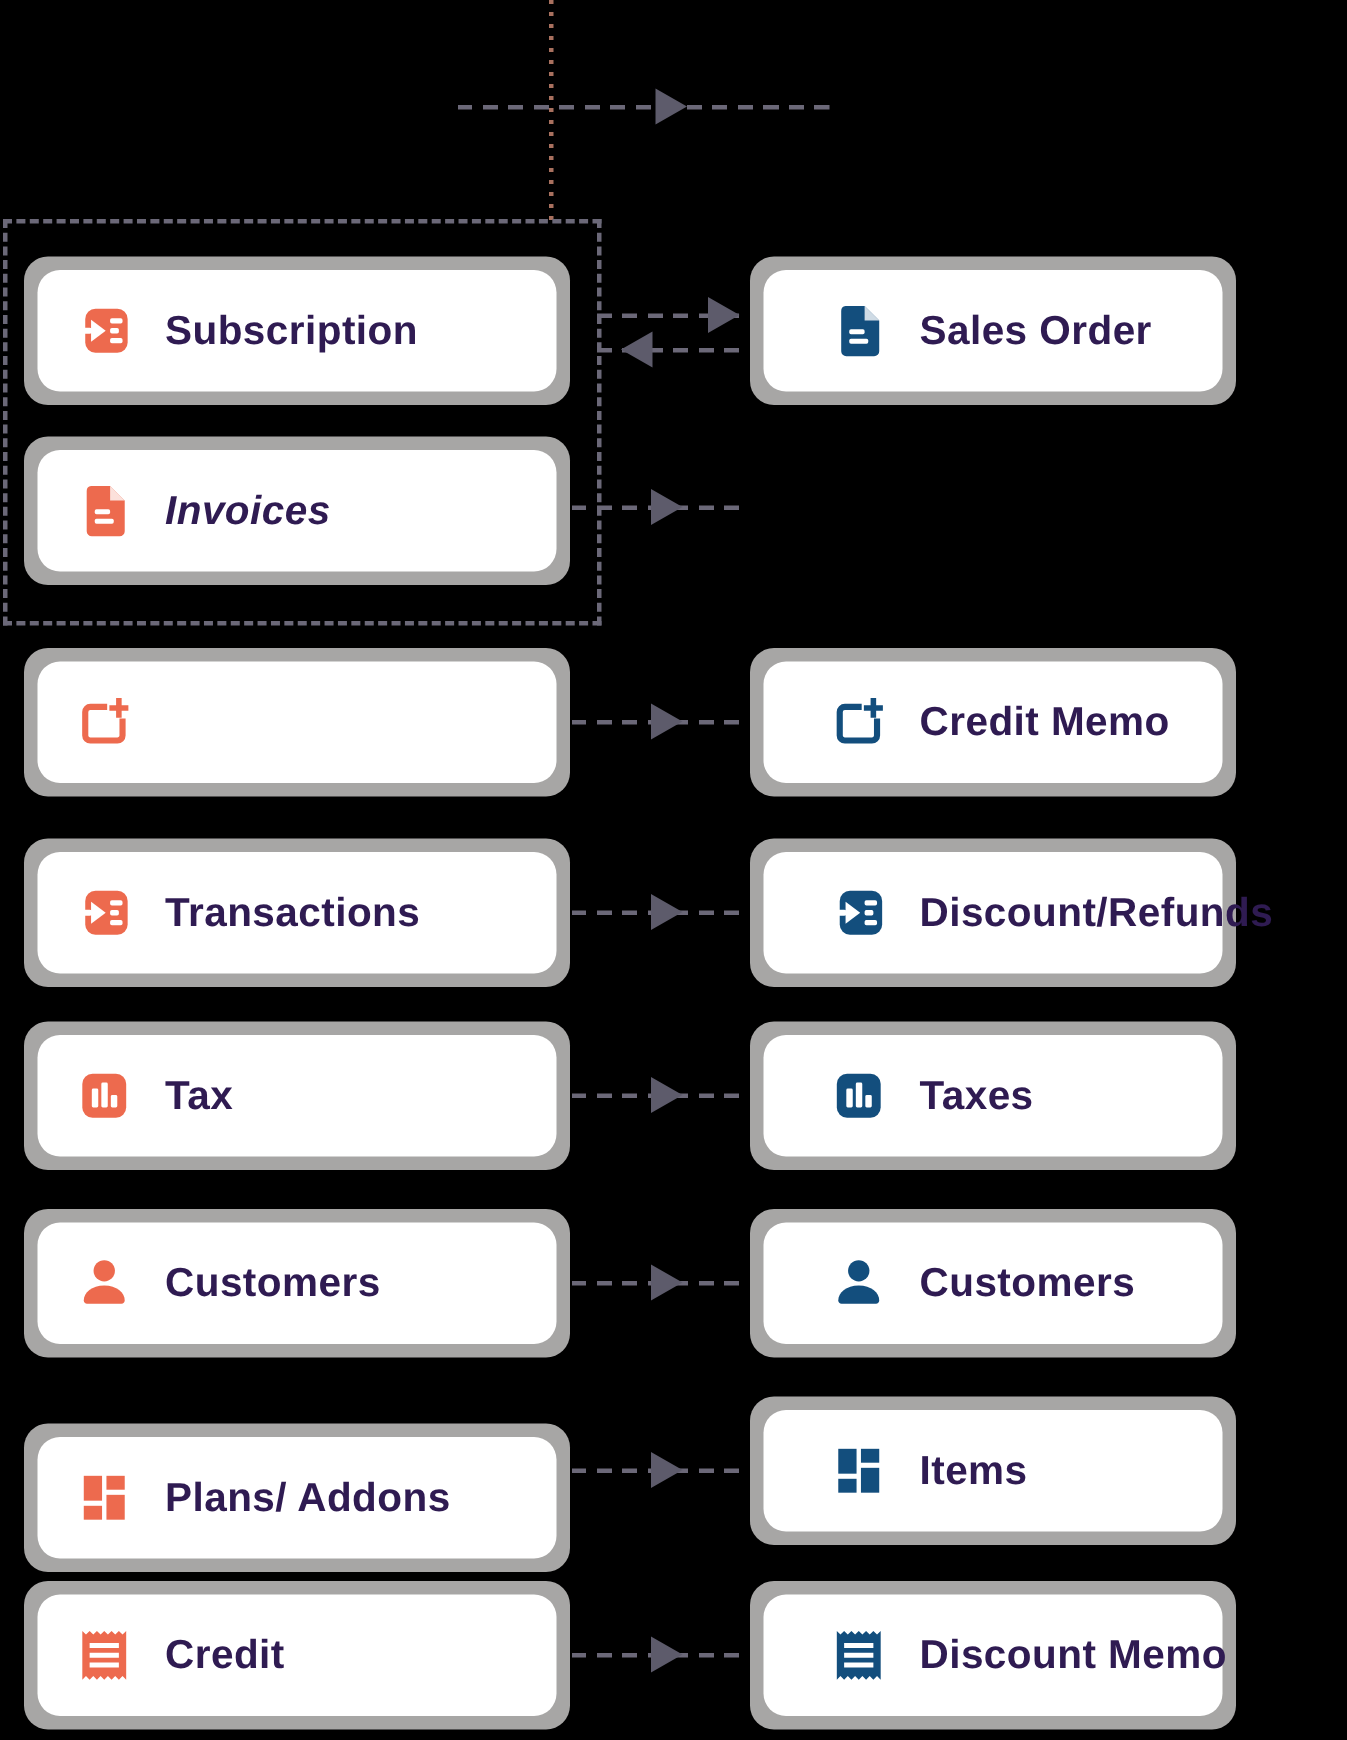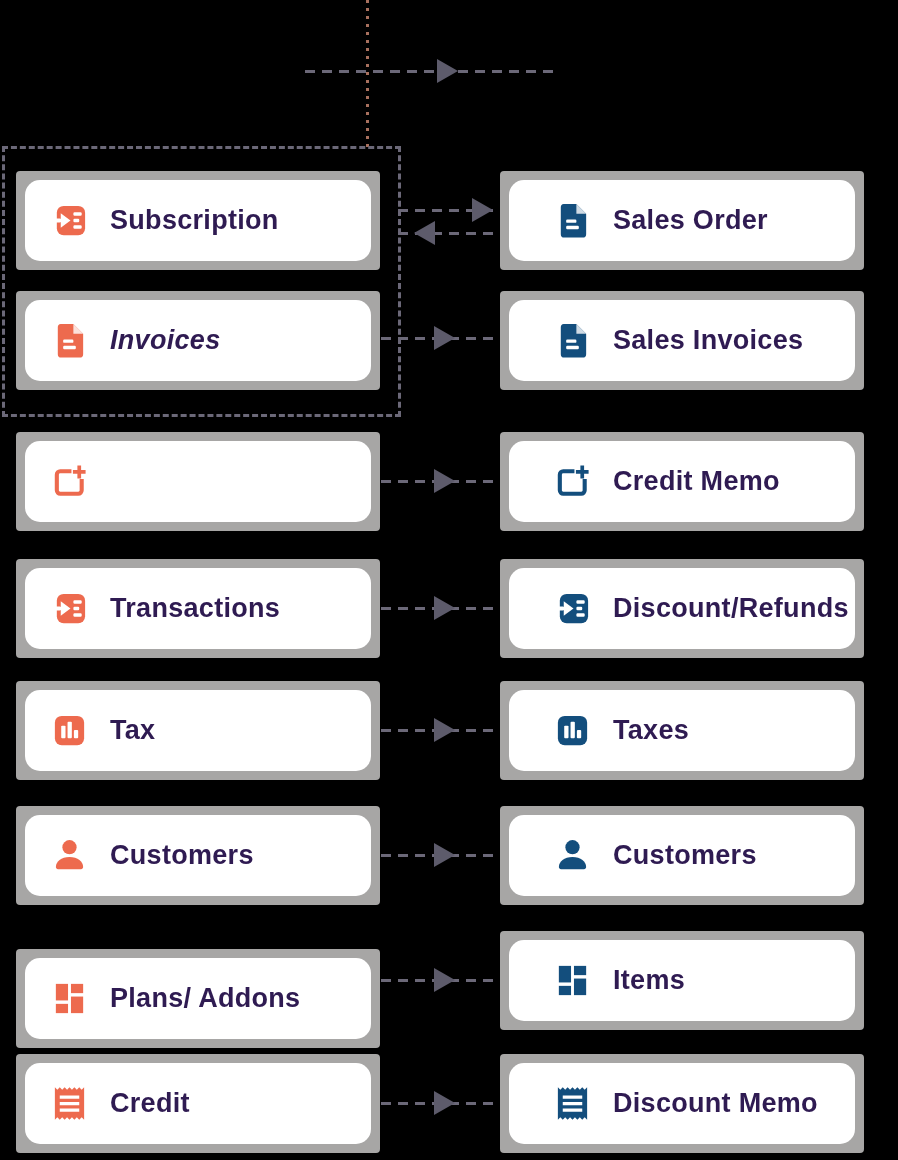--- a/index.html
+++ b/index.html
@@ -26,24 +26,24 @@
     border-top:12px solid transparent; border-bottom:12px solid transparent;
     border-right:21px solid #5d5b6b;
   }
   .group-box {
     position:absolute; left:2px; top:146px; width:393px; height:265px;
     border:3px dashed #6b6878;
   }
   
   .node {
     position:absolute; height:99px; background:#a7a6a5;
-    border-radius:4px; padding:9px; box-sizing:border-box;
+    border-radius:16px; padding:9px; box-sizing:border-box;
   }
   .node.left  { left:16px;  width:364px; }
-  .node.right { left:500px; width:364px; }
+  .node.right { left:500px; width:324px; }
   .node-inner {
     background:#fff; border-radius:15px; height:100%; box-sizing:border-box;
     display:flex; align-items:center; padding-left:25px; gap:21px;
   }
   .node.right .node-inner { padding-left:44px; }
   .label {
     font-size:27px; font-weight:600; color:#2f1b52; letter-spacing:.3px;
     white-space:nowrap;
   }
   .icn { width:39px; height:39px; flex:0 0 39px; }
@@ -192,28 +192,20 @@
   </div>
 
   <div class="node right" style="top:171px;">
     <div class="node-inner">
       <svg class="icn ic-blue">
           <use href="#sym-document"></use>
         </svg>
       <span class="label">Sales Order</span>
     </div>
   </div>
-  <div class="node right" style="top:291px;">
-    <div class="node-inner">
-      <svg class="icn ic-blue">
-          <use href="#sym-document"></use>
-        </svg>
-      <span class="label">Sales Invoices</span>
-    </div>
-  </div>
   <div class="node right" style="top:432px;">
     <div class="node-inner">
       <svg class="icn ic-blue">
           <use href="#sym-noteadd"></use>
         </svg>
       <span class="label">Credit Memo</span>
     </div>
   </div>
   <div class="node right" style="top:559px;">
     <div class="node-inner">

